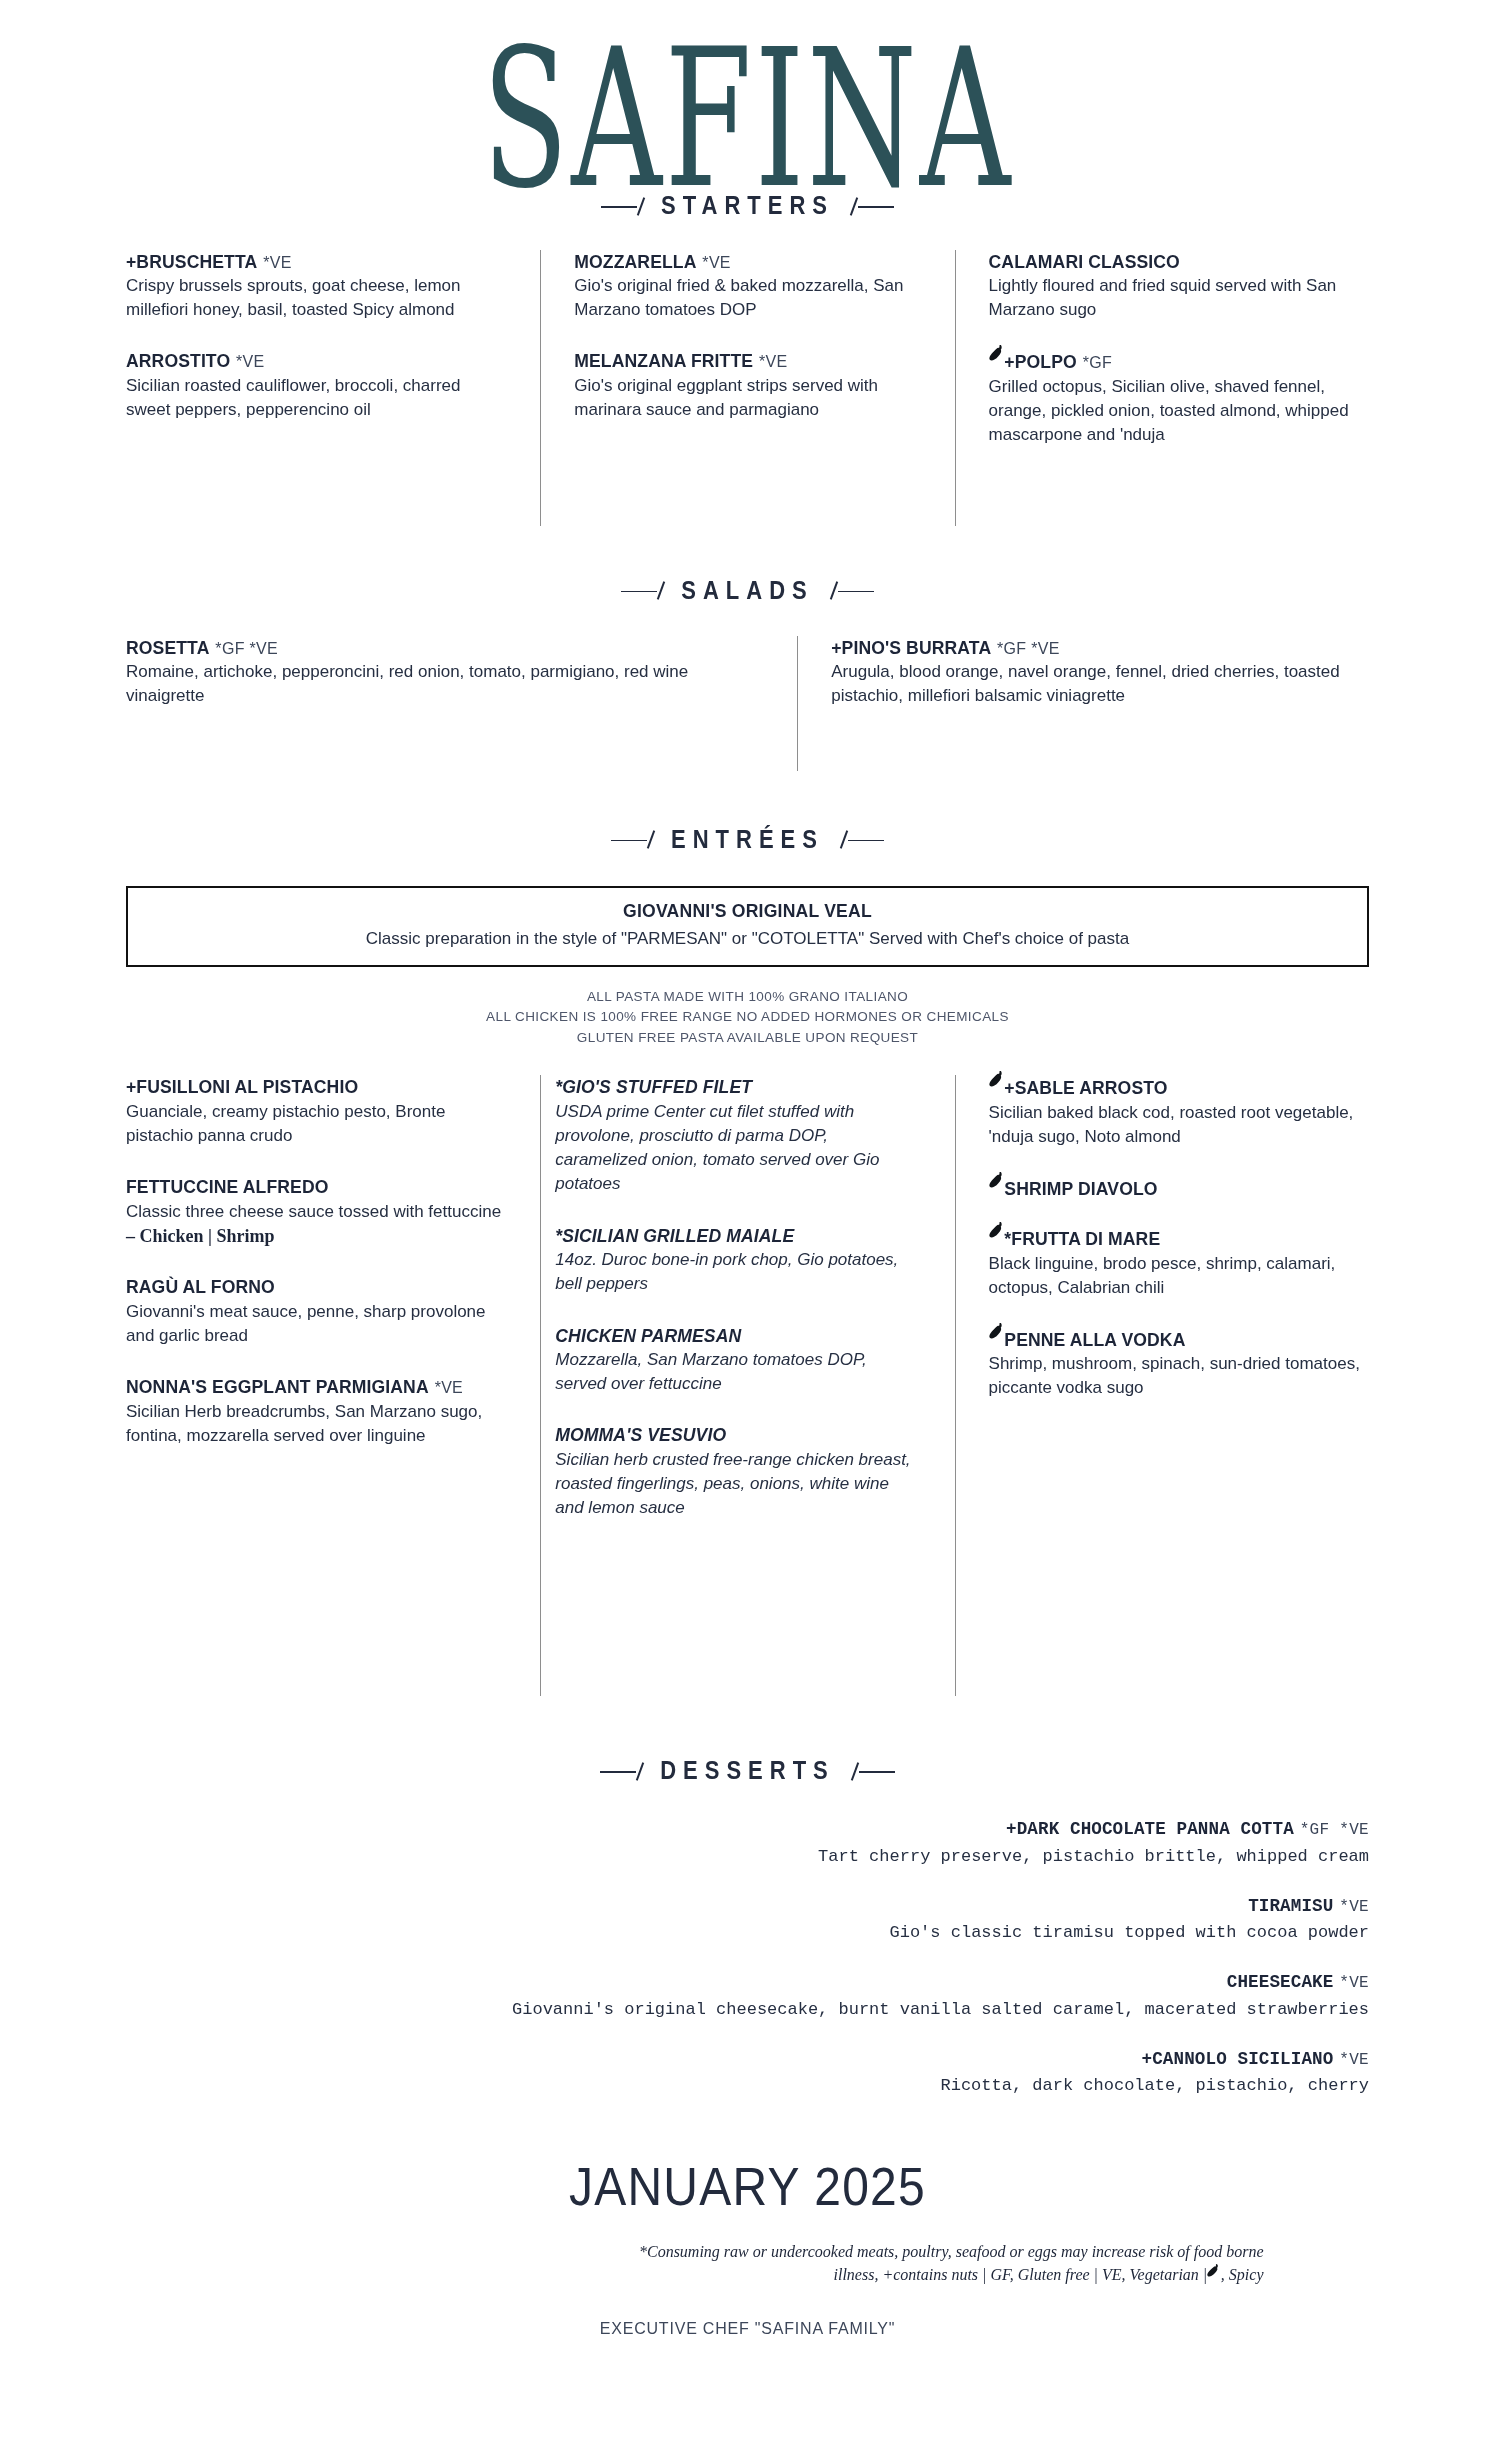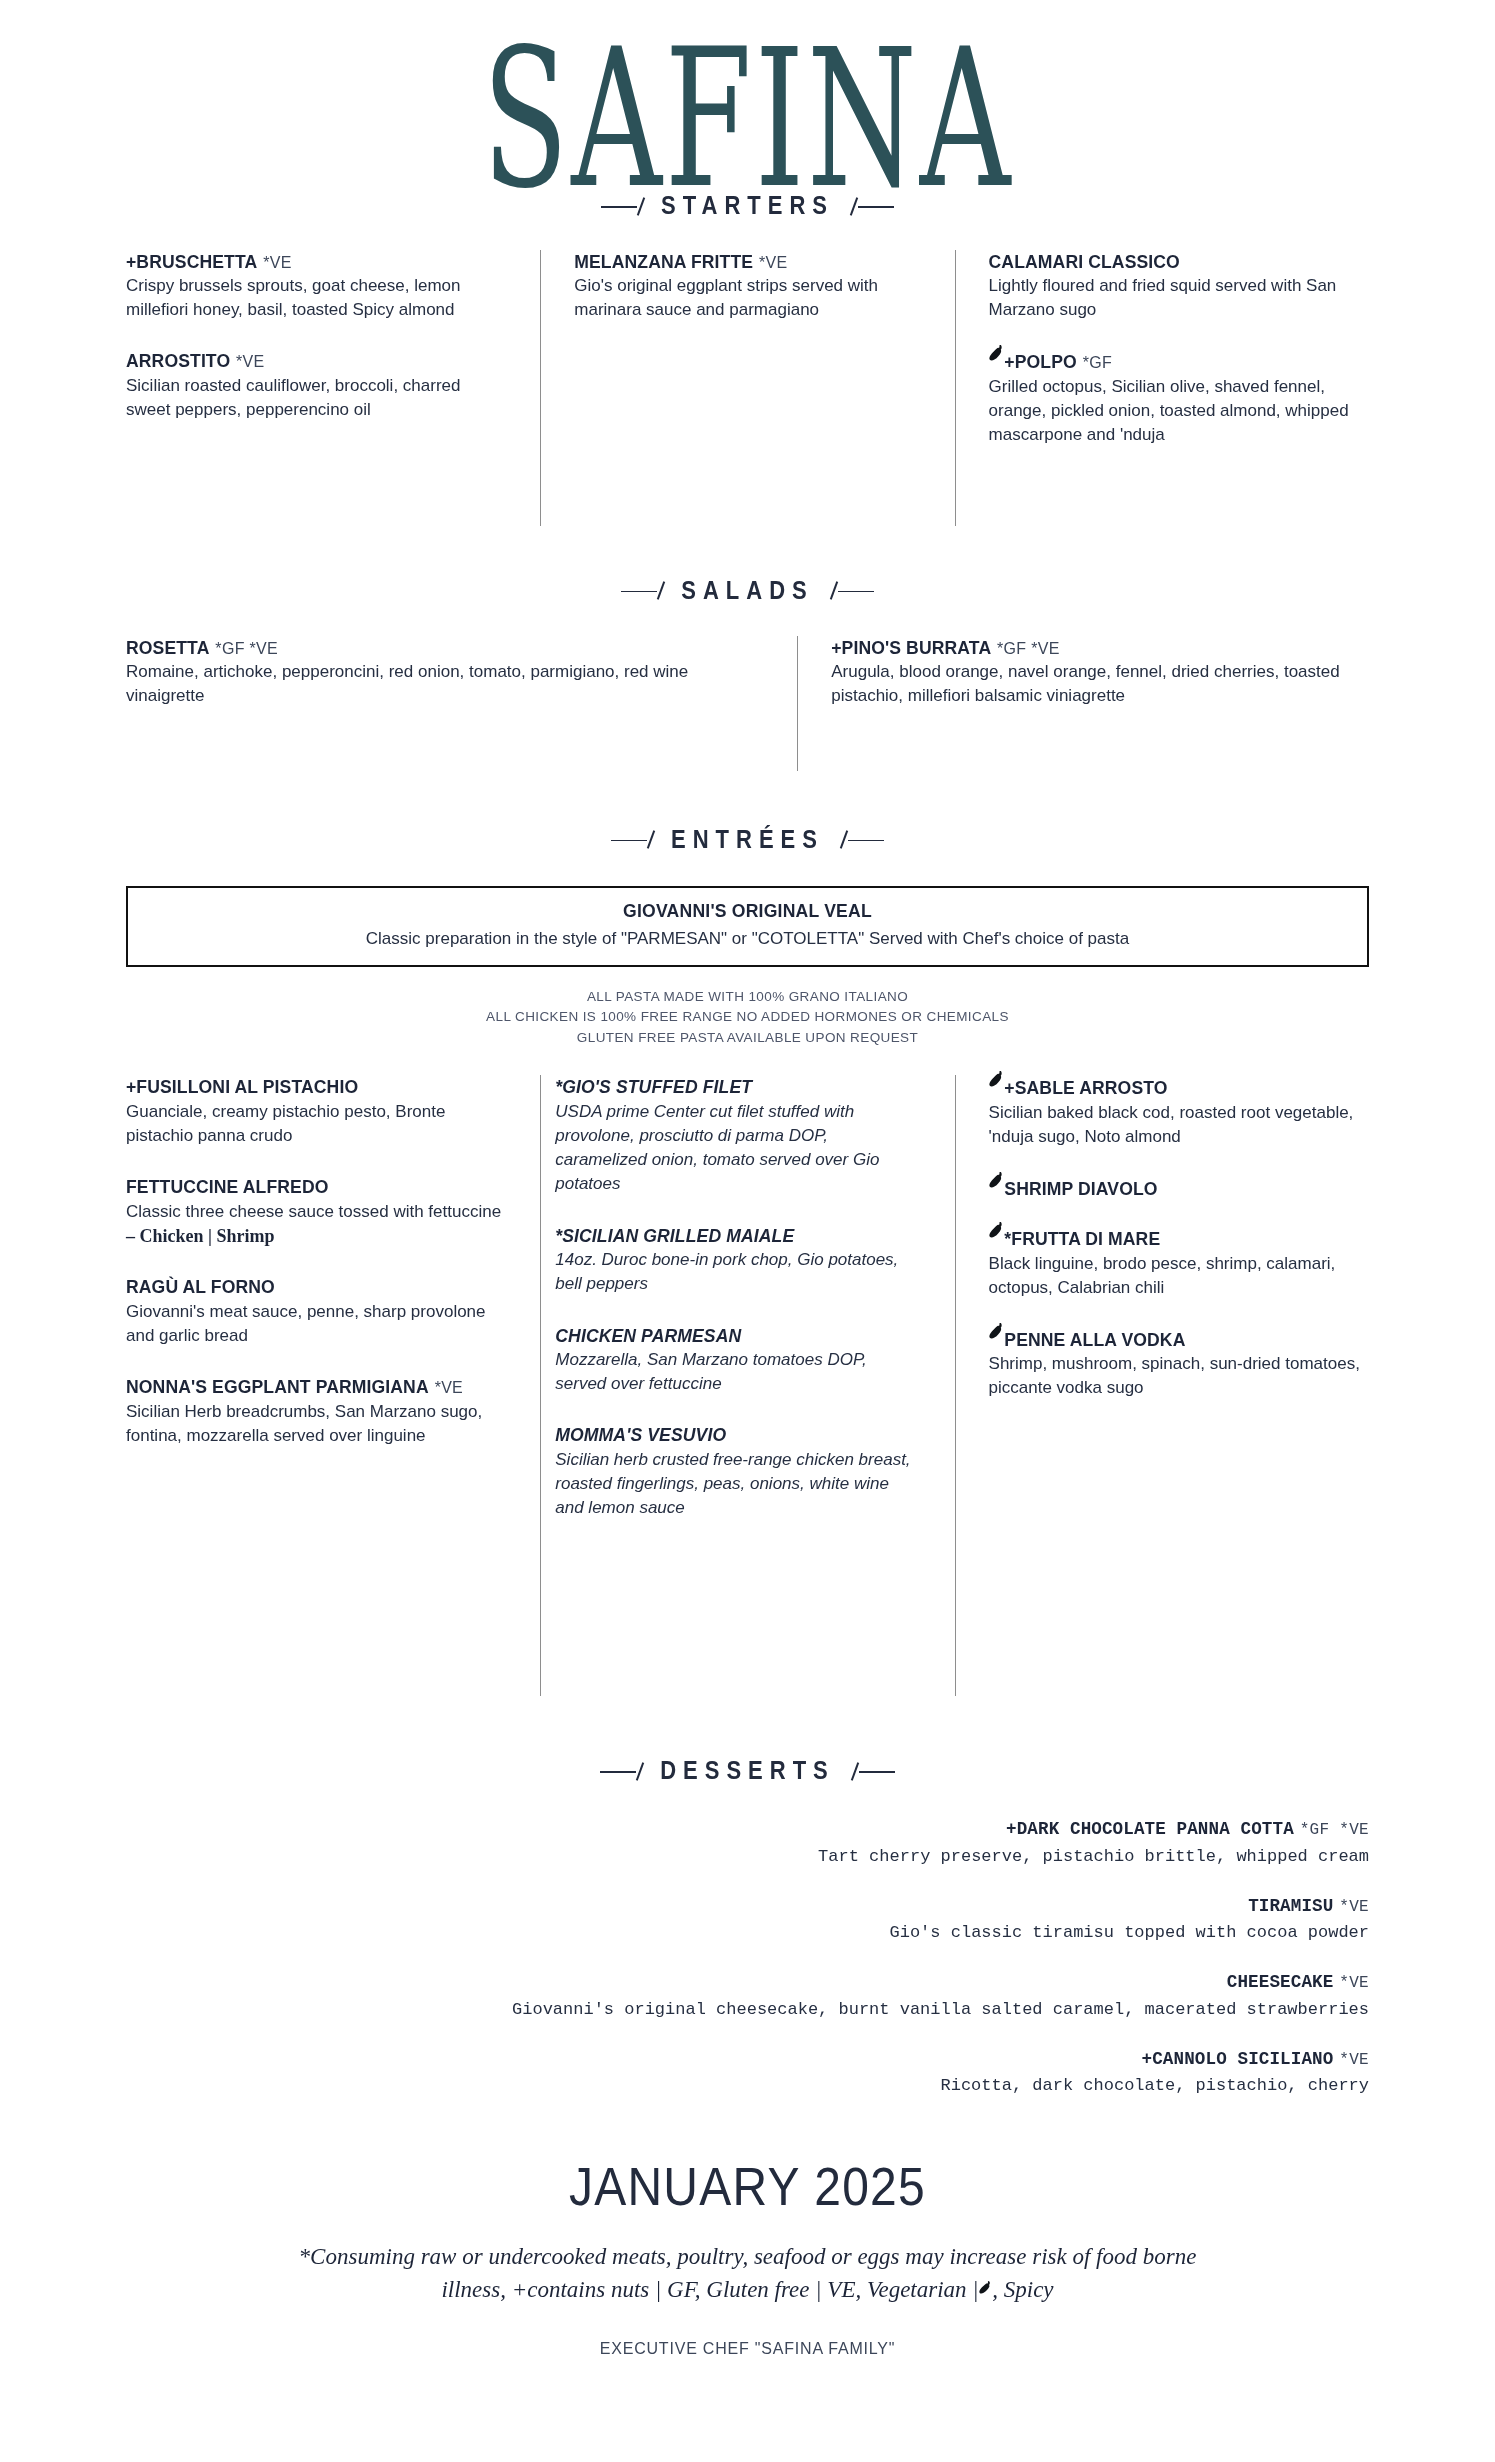--- a/index.html
+++ b/index.html
@@ -106,22 +106,22 @@
   .dessert .dish-name { transform: none; }
   .dessert .dish-desc { margin-top: 3.5px; }
 
   
   .month {
     text-align: center; font-size: 48px; font-weight: 400;
     color: #232b3d; letter-spacing: 1.2px;
     transform: scaleY(1.12); transform-origin: center;
   }
   .disclaimer {
-    text-align: center; font-family: "Liberation Serif", serif;
-    font-style: italic; font-size: 23px; line-height: 1.42;
+    text-align: right; font-family: "Liberation Serif", serif;
+    font-style: italic; font-size: 16px; line-height: 1.42;
     color: #1d2538; max-width: 1032px; margin: 0 auto;
   }
   .disclaimer .chili { top: -2.3px; }
   .chef {
     text-align: center; font-size: 16px; letter-spacing: 0.8px;
     color: #3c4659; font-weight: 400;
   }
 </style>
 </head>
 <body>
@@ -149,20 +149,24 @@
       <div class="dish">
         <div class="dish-name"><span>+BRUSCHETTA</span><span class="tag">*VE</span></div>
         <div class="dish-desc">Crispy brussels sprouts, goat cheese, lemon millefiori honey, basil, toasted Spicy almond</div>
       </div>
       <div class="dish">
         <div class="dish-name"><span>ARROSTITO</span><span class="tag">*VE</span></div>
         <div class="dish-desc">Sicilian roasted cauliflower, broccoli, charred sweet peppers, pepperencino oil</div>
       </div>
     </div>
     <div class="col" style="width:33.33%; padding-left:33px; padding-right:33px;">
+      <div class="dish">
+        <div class="dish-name"><span>MOZZARELLA</span><span class="tag">*VE</span></div>
+        <div class="dish-desc">Gio's original fried &amp; baked mozzarella, San Marzano tomatoes DOP</div>
+      </div>
       <div class="dish">
         <div class="dish-name"><span>MELANZANA FRITTE</span><span class="tag">*VE</span></div>
         <div class="dish-desc">Gio's original eggplant strips served with marinara sauce and parmagiano</div>
       </div>
     </div>
     <div class="col" style="width:33.33%; padding-left:33px;">
       <div class="dish">
         <div class="dish-name"><span>CALAMARI CLASSICO</span><span class="tag"></span></div>
         <div class="dish-desc">Lightly floured and fried squid served with San Marzano sugo</div>
       </div>

